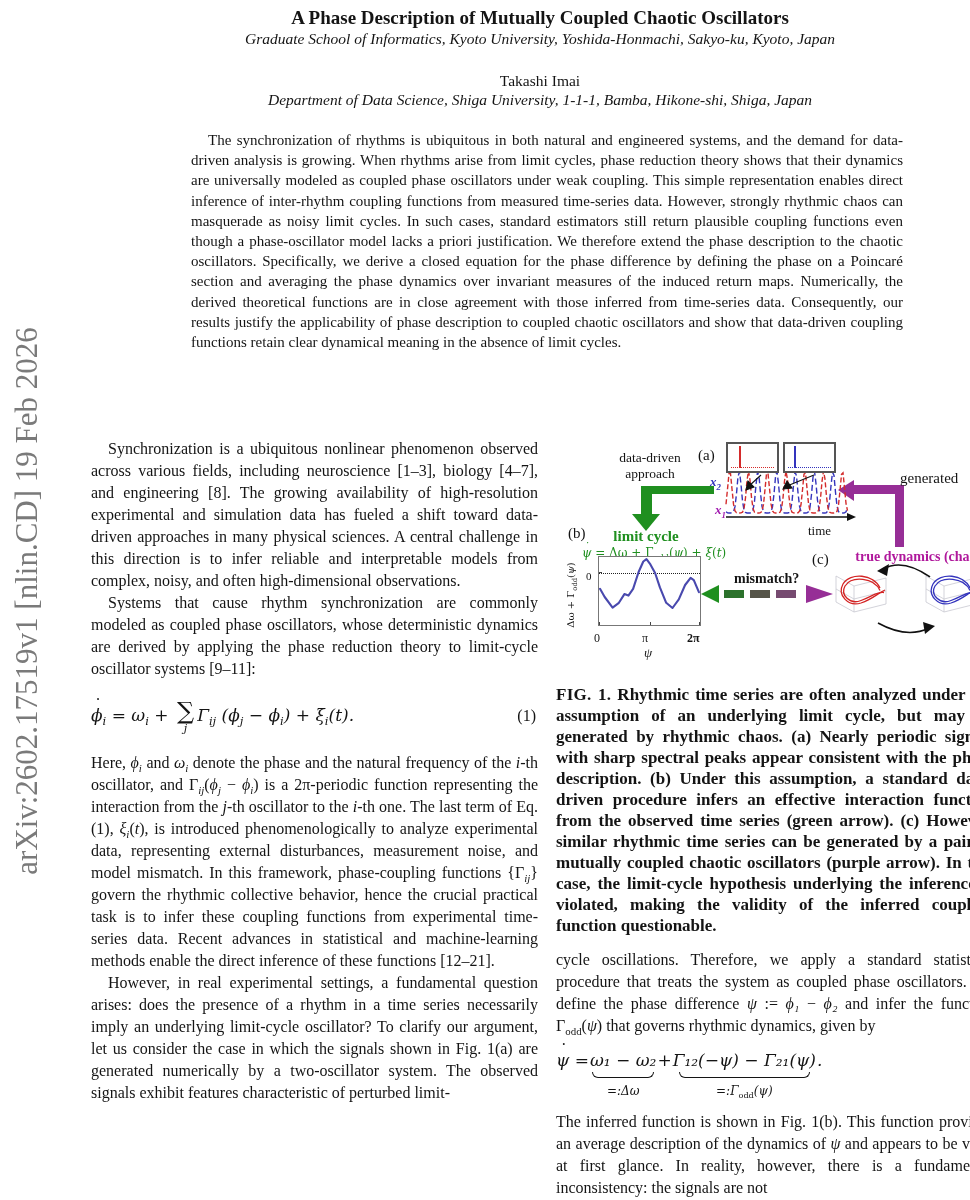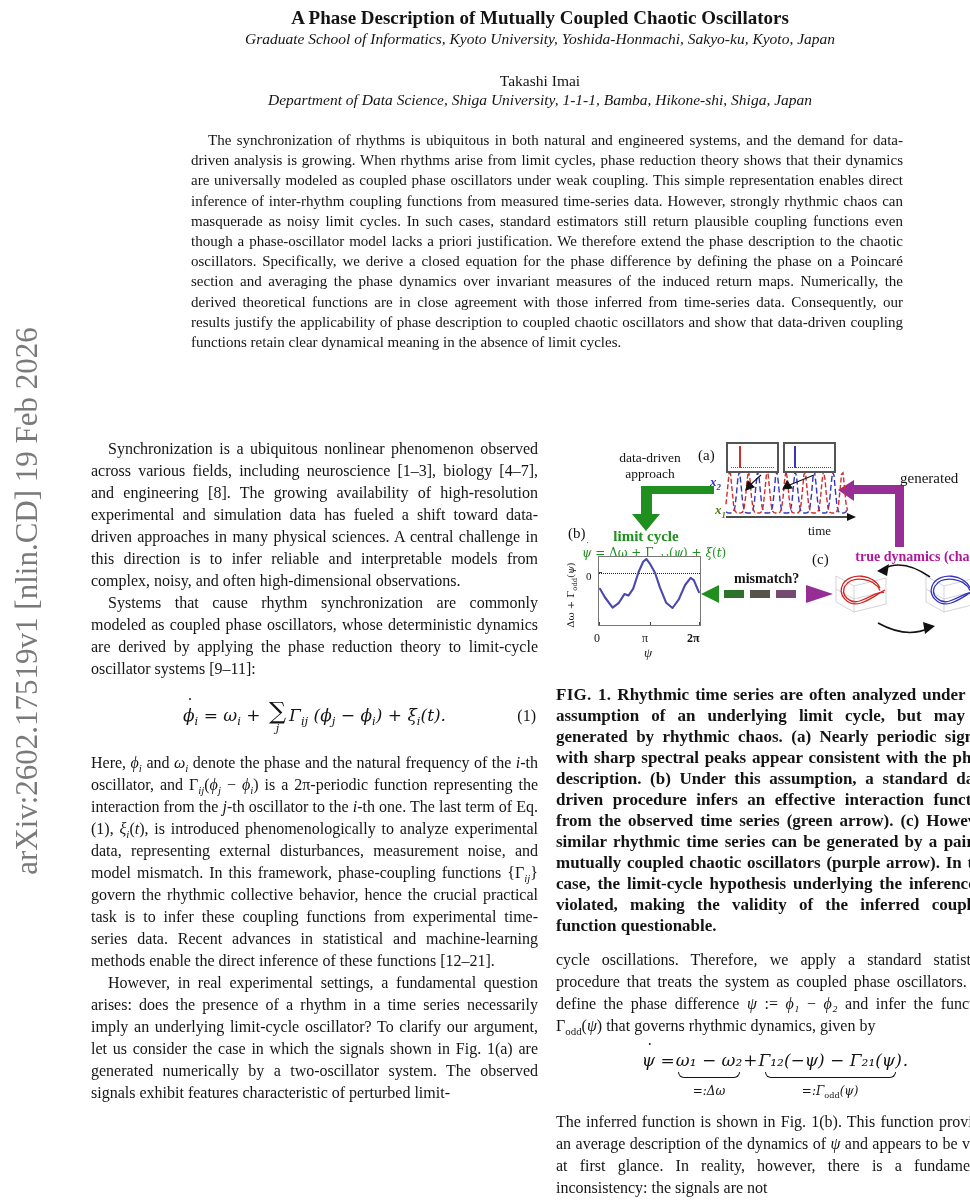--- a/index.html
+++ b/index.html
@@ -16,21 +16,21 @@
   .abstract{margin:21px 98px 0 105px;width:712px;text-align:justify;
         font-size:15px;line-height:20.2px;text-indent:17px;}
   .col{position:absolute;top:438px;text-align:justify;font-size:16px;line-height:22px;}
   .col-left{left:5px;width:447px;}
   .col-right{left:470px;width:438px;}
   .col p{margin:0;}
   p.ind{text-indent:17px;}
   i{font-style:italic;}
   sub{font-size:68%;font-style:italic;line-height:0;}
   sub.rm{font-style:normal;}
-  .eqrow{display:flex;align-items:center;justify-content:center;position:relative;
+  .eqrow{display:flex;align-items:center;justify-content:flex-start;position:relative;
         margin:13px 0 13px 0;min-height:46px;}
   .math{font-family:"DejaVu Serif",serif;font-style:italic;font-size:17px;}
   .eqnum{position:absolute;right:2px;top:50%;transform:translateY(-50%);
         font-style:normal;font-size:16px;font-family:"Liberation Serif",serif;}
   .dotover{position:relative;display:inline-block;}
   .dotover::after{content:"˙";position:absolute;left:50%;transform:translateX(-35%);
         top:-0.55em;font-size:0.95em;font-style:normal;}
   .bigsum{display:inline-flex;flex-direction:column;align-items:center;line-height:1;
         margin:0 3px;vertical-align:middle;}
   .bigsum .sym{font-size:24px;font-style:normal;}
@@ -170,21 +170,21 @@
           <div class="spike" style="background:#3434bd;left:9px;"></div>
           <div class="noise" style="border-color:#3434bd;"></div>
         </div>
 
         <div class="dd-label">
           <div>data-driven</div>
           <div>approach</div>
         </div>
 
         <div class="sig-label" style="left:154px;top:33px;color:#3434bd;"><span>x</span><sub>2</sub></div>
-        <div class="sig-label" style="left:159px;top:61px;color:#4d7c0f;"><span>x</span><sub>1</sub></div>
+        <div class="sig-label" style="left:159px;top:61px;color:#a21caf;"><span>x</span><sub>1</sub></div>
         <div class="time-label">time</div>
 
         <div class="gen-label">generated</div>
 
         <div class="lab" style="left:12px;top:84px;">(b)</div>
         <div class="lc-label" style="color:#1f8f1f;">limit cycle</div>
         <div class="green-eq" style="color:#1f8f1f;"><span class="dotover"><i>ψ</i></span><span> = Δω + Γ<sub class="rm">odd</sub>(<i>ψ</i>) + <i>ξ</i>(<i>t</i>)</span></div>
 
         <div class="plotb">
           <div class="zeroline"></div>

